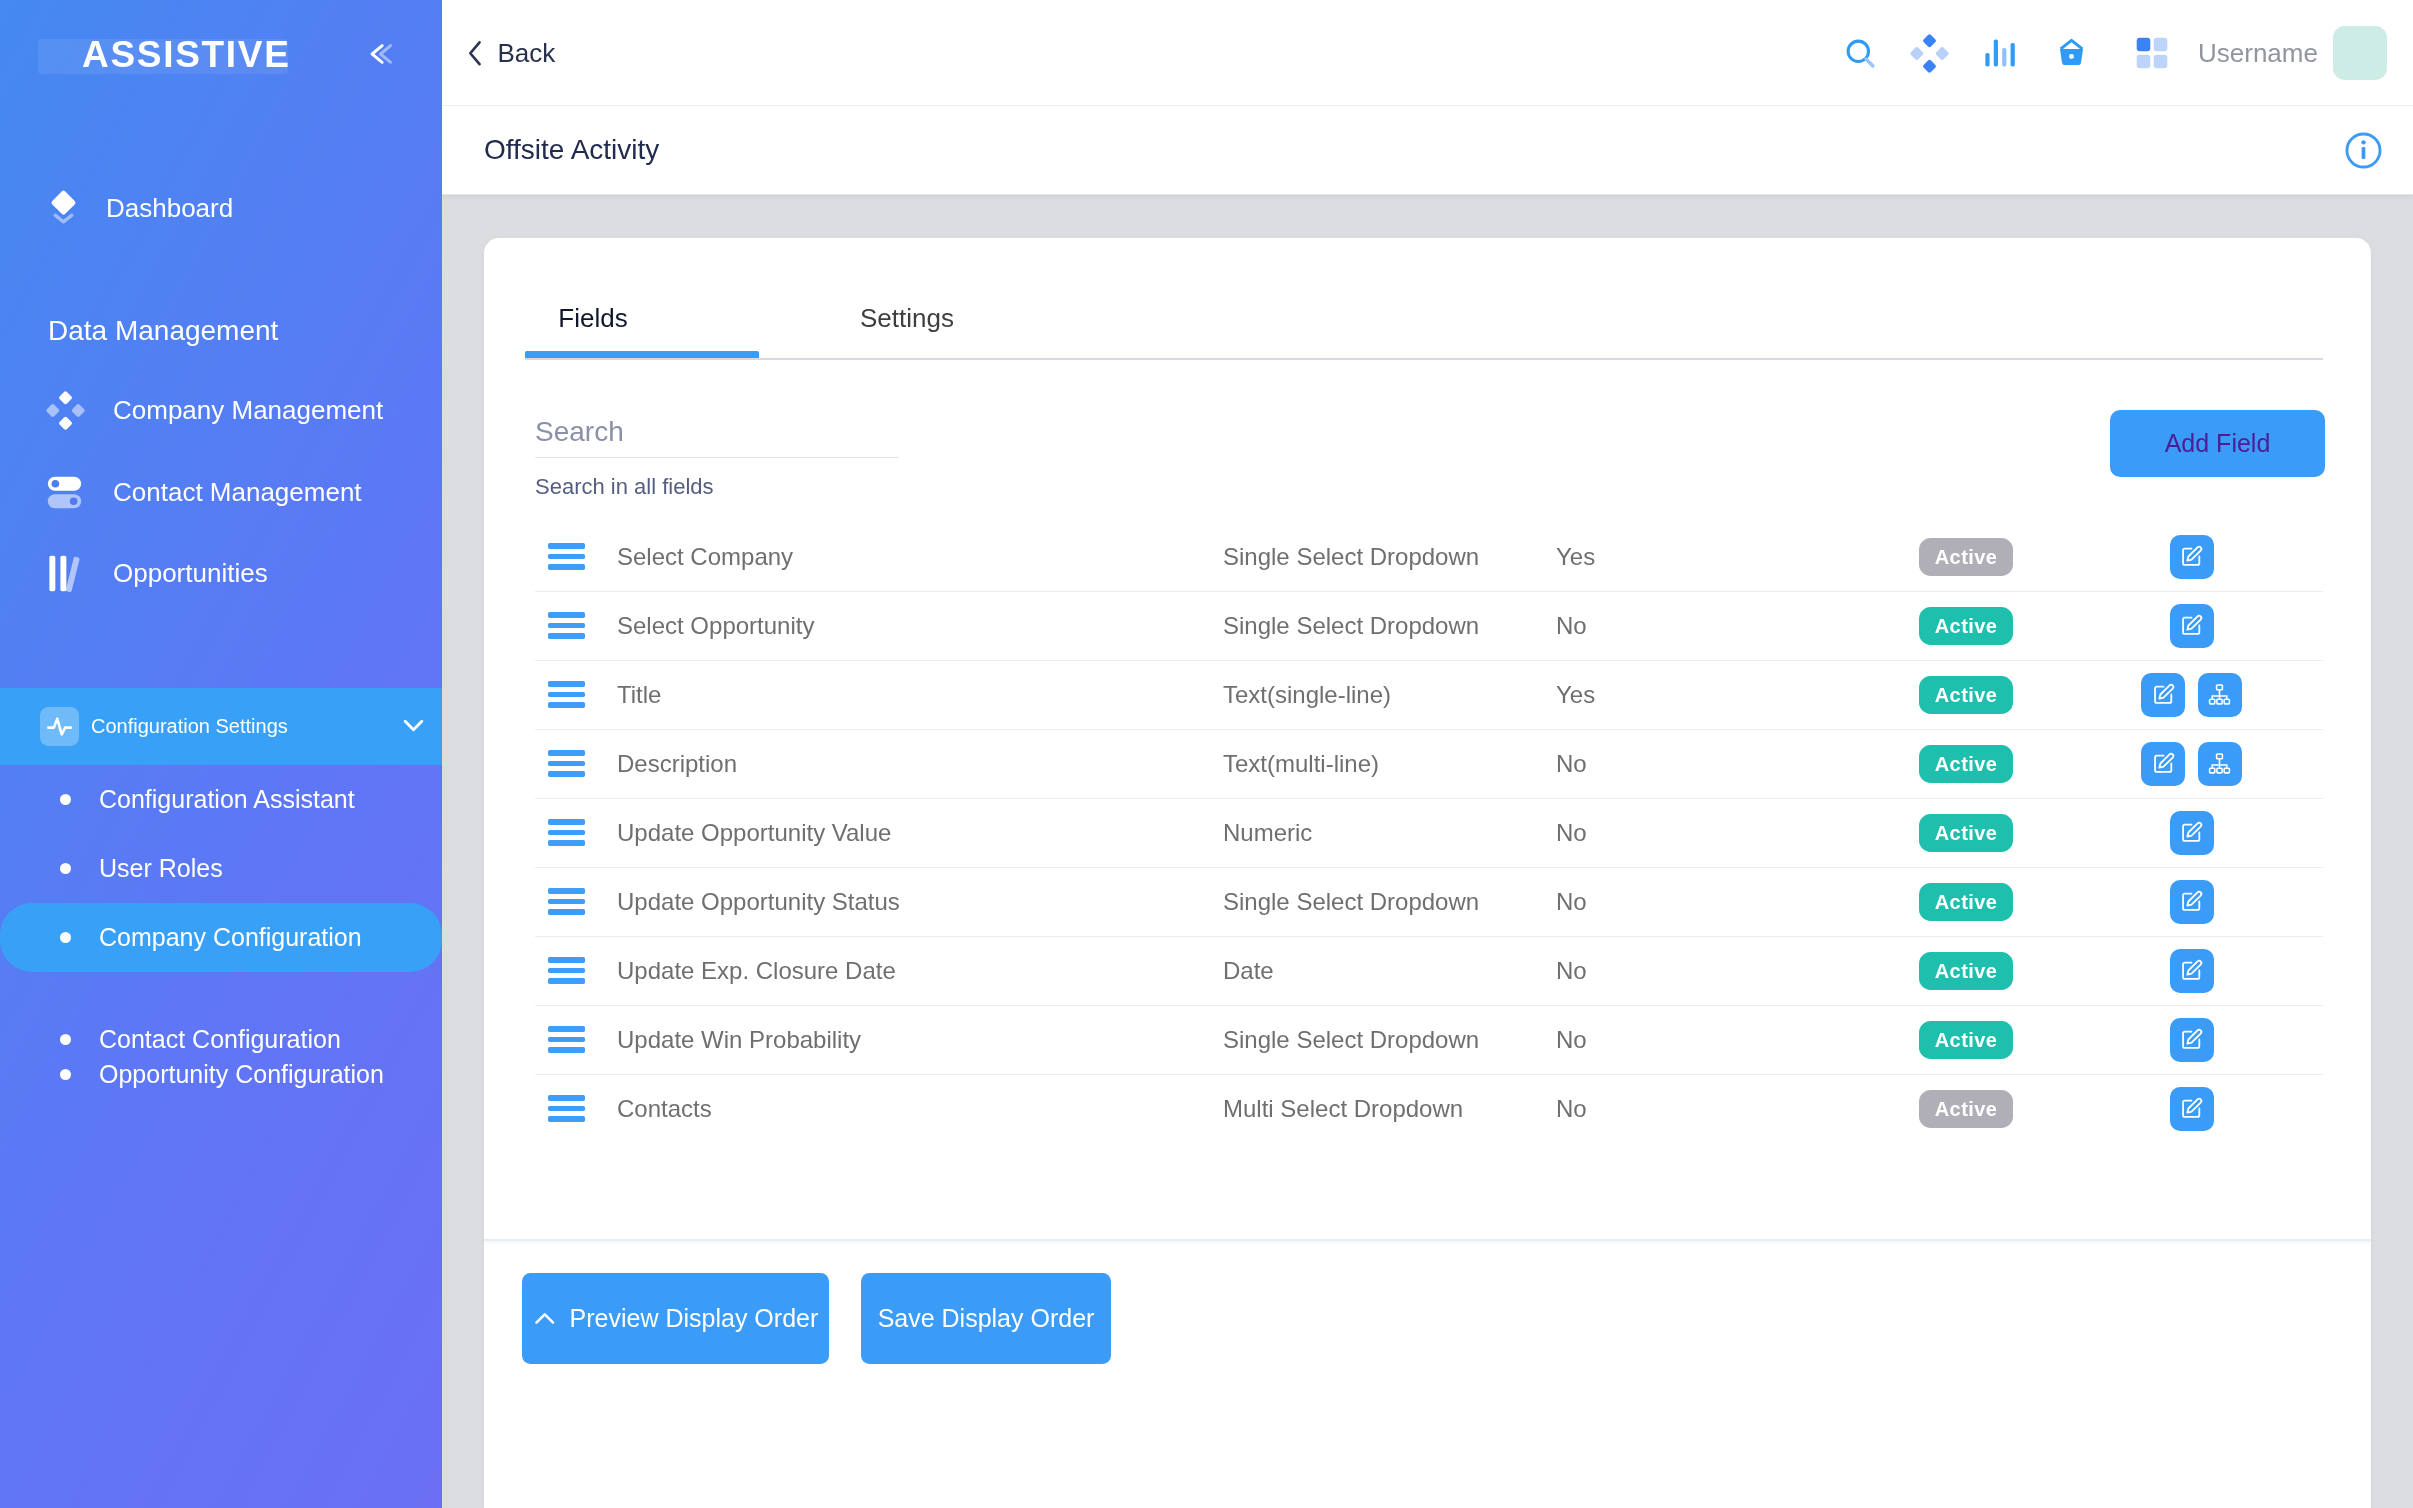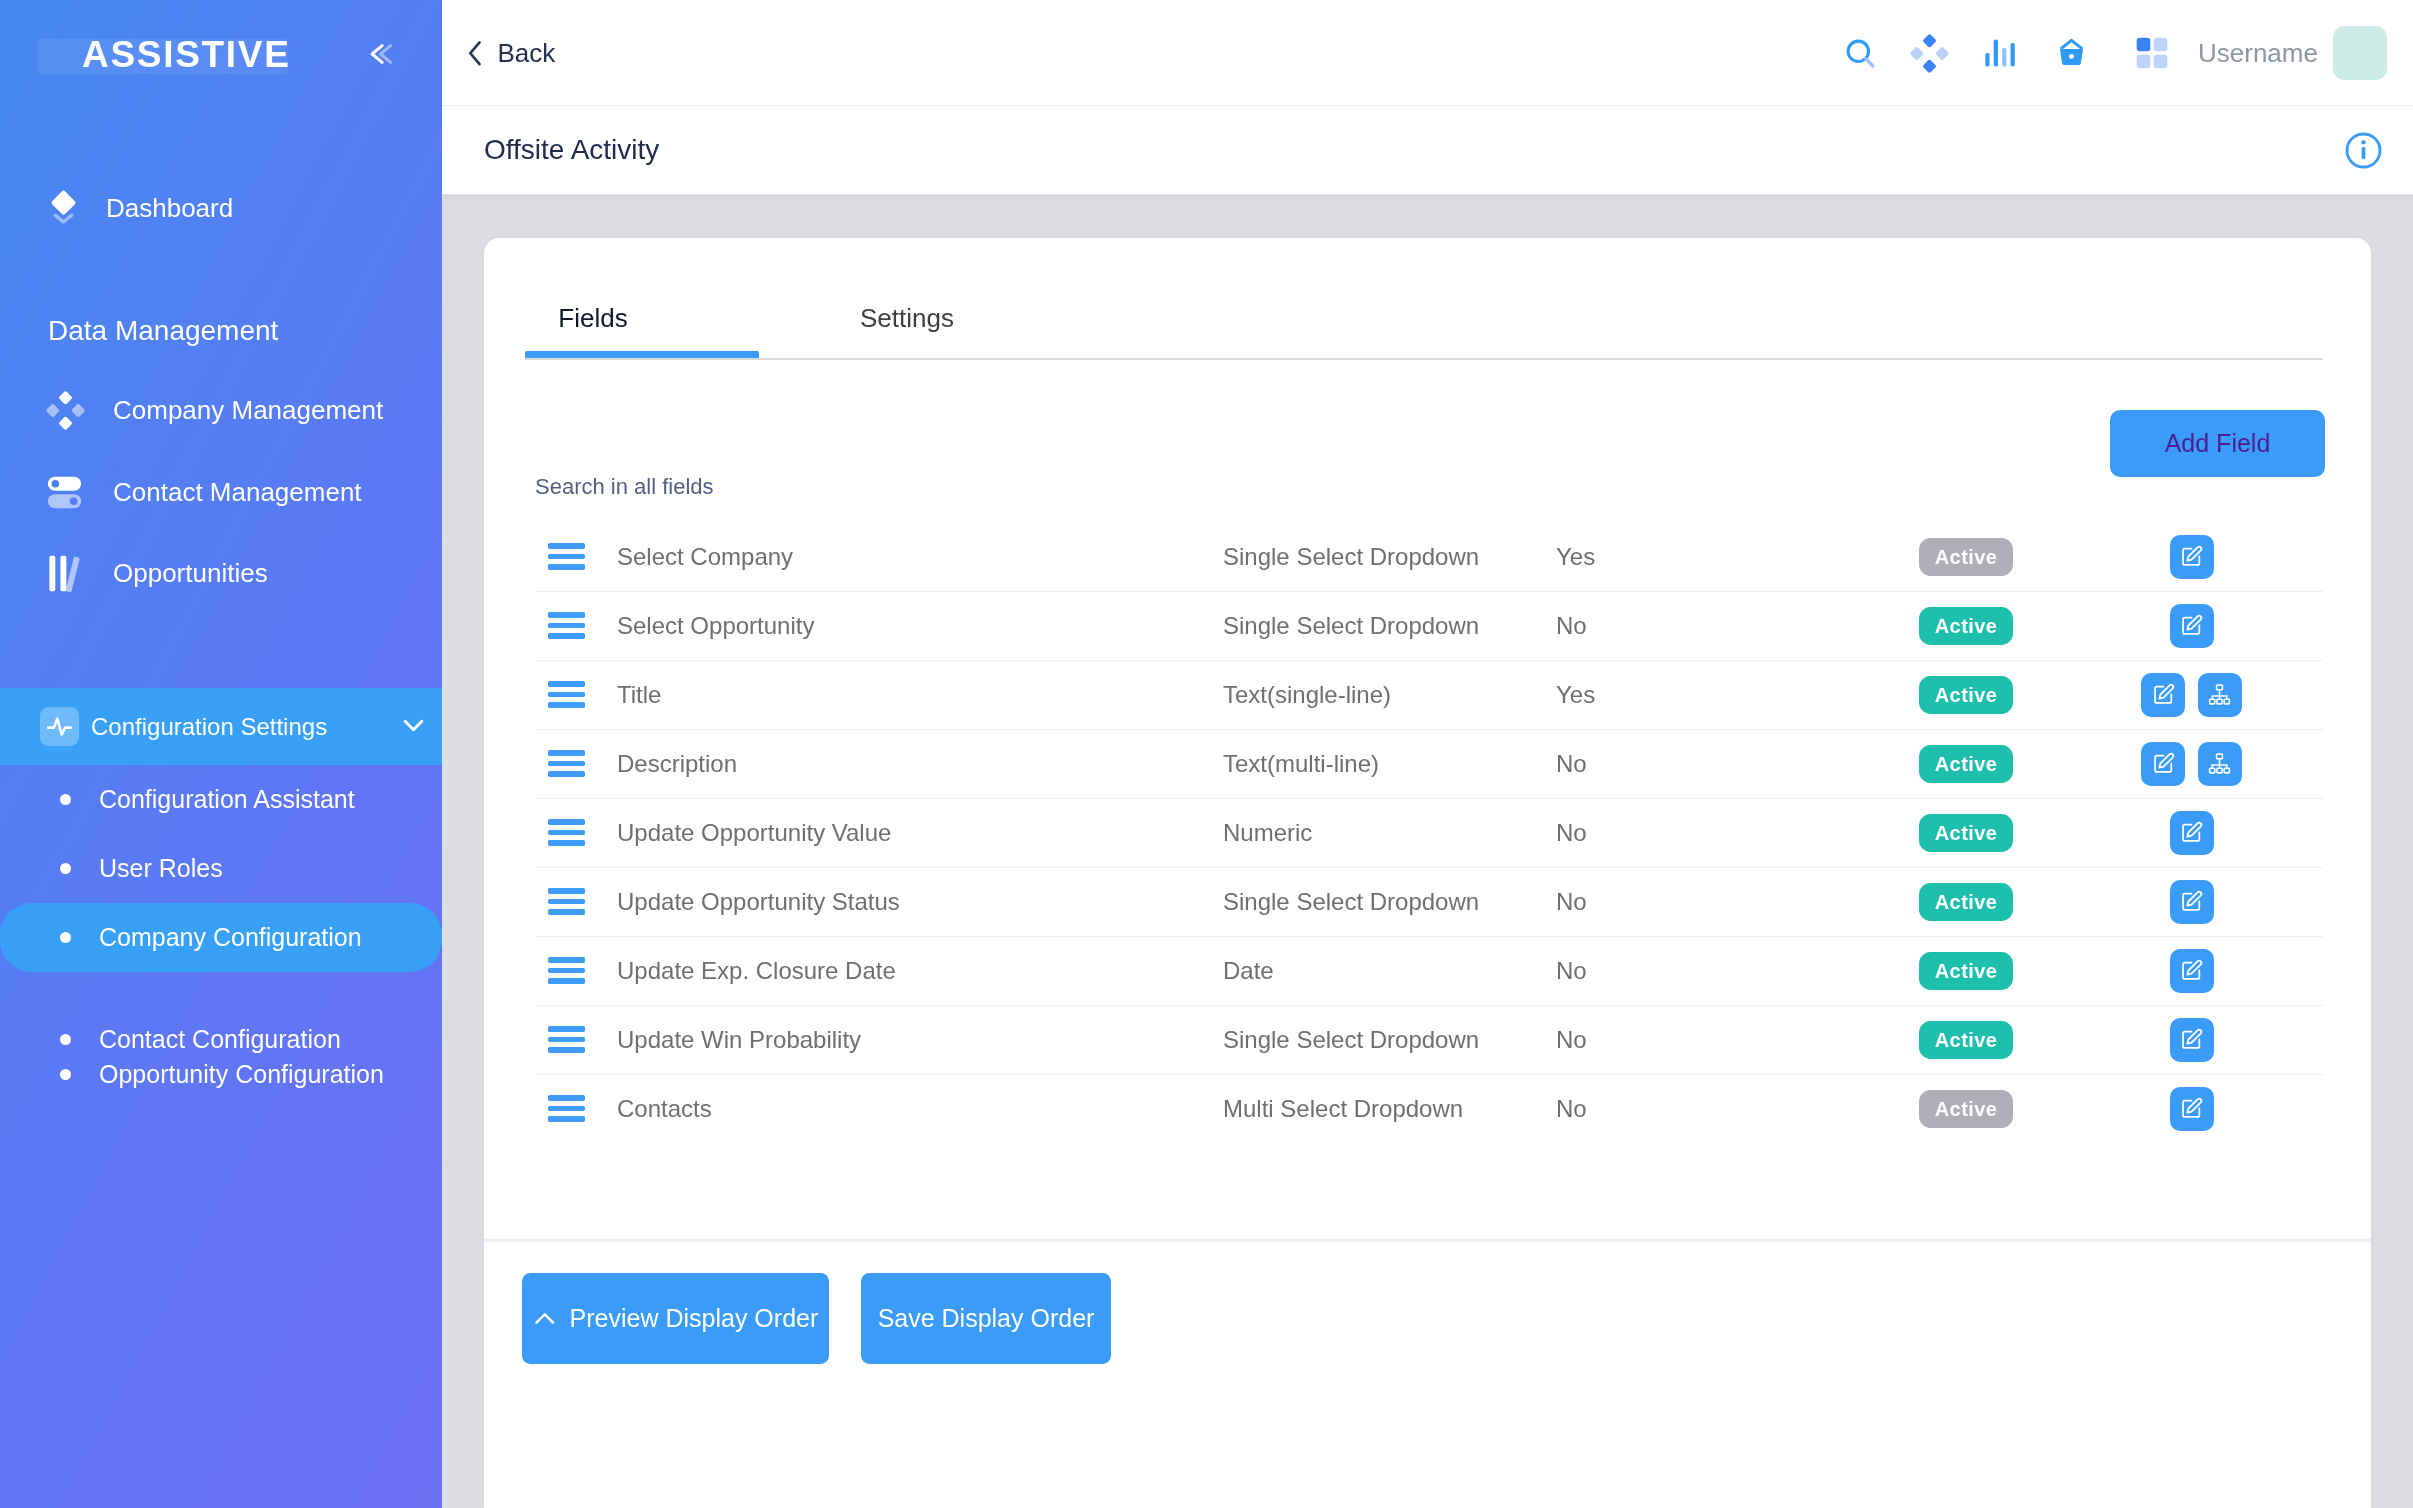--- a/index.html
+++ b/index.html
@@ -17,21 +17,21 @@
   .collapse-ic { position:absolute; left:362px; top:37px; }
   .nav-item { position:absolute; left:0; width:442px; height:69px; display:flex; align-items:center; cursor:pointer; }
   .nav-item .ic { position:absolute; left:46px; display:flex; align-items:center; }
   .nav-item .lbl { position:absolute; left:113px; font-size:26px; color:#ffffff; }
   .nav-item.dash .lbl { left:106px; }
   .section-lbl { position:absolute; left:48px; top:315px; font-size:28px; color:#ffffff; }
   .cfg-header { position:absolute; left:0; top:688px; width:442px; height:77px; background:#38a1f7;
     display:flex; align-items:center; cursor:pointer; }
   .cfg-header .sqic { position:absolute; left:40px; width:39px; height:39px; border-radius:8.4px;
     background:rgba(255,255,255,0.28); display:flex; align-items:center; justify-content:center; }
-  .cfg-header .lbl { position:absolute; left:91px; font-size:24px; color:#ffffff; }
+  .cfg-header .lbl { position:absolute; left:91px; font-size:20px; color:#ffffff; }
   .cfg-header .chev { position:absolute; left:401px; }
   .cfg-sub { position:absolute; left:0; width:442px; height:69px; display:flex; align-items:center; cursor:pointer; }
   .cfg-sub.active { background:#38a1f7; }
   .cfg-sub .dot { position:absolute; left:60px; width:11px; height:11px; border-radius:50%; background:#ffffff; }
   .cfg-sub .lbl { position:absolute; left:99px; font-size:25px; color:#ffffff; }
 
   
   .topbar { position:absolute; left:442px; top:0; width:1971px; height:106px; background:#ffffff;
     border-bottom:0.8px solid #ececec; z-index:4; }
   .back-wrap { position:absolute; left:23.5px; top:0; height:106px; display:flex; align-items:center; gap:15px; cursor:pointer; }
@@ -254,20 +254,21 @@
   </div>
 
   <div class="main">
     <div class="panel">
 
       <span class="tab-lbl tab-fields">Fields</span>
       <span class="tab-lbl tab-settings">Settings</span>
       <div class="tab-indicator"></div>
       <div class="tab-track"></div>
 
+      <input class="search-input" type="text" placeholder="Search" style="">
       <div class="search-helper">Search in all fields</div>
       <button class="add-btn">Add Field</button>
 
       <div class="tbl">
         <div>
   <div class="tbl-row">
     <div class="drag">
                 <span></span>
                 <span></span>
                 <span></span>

